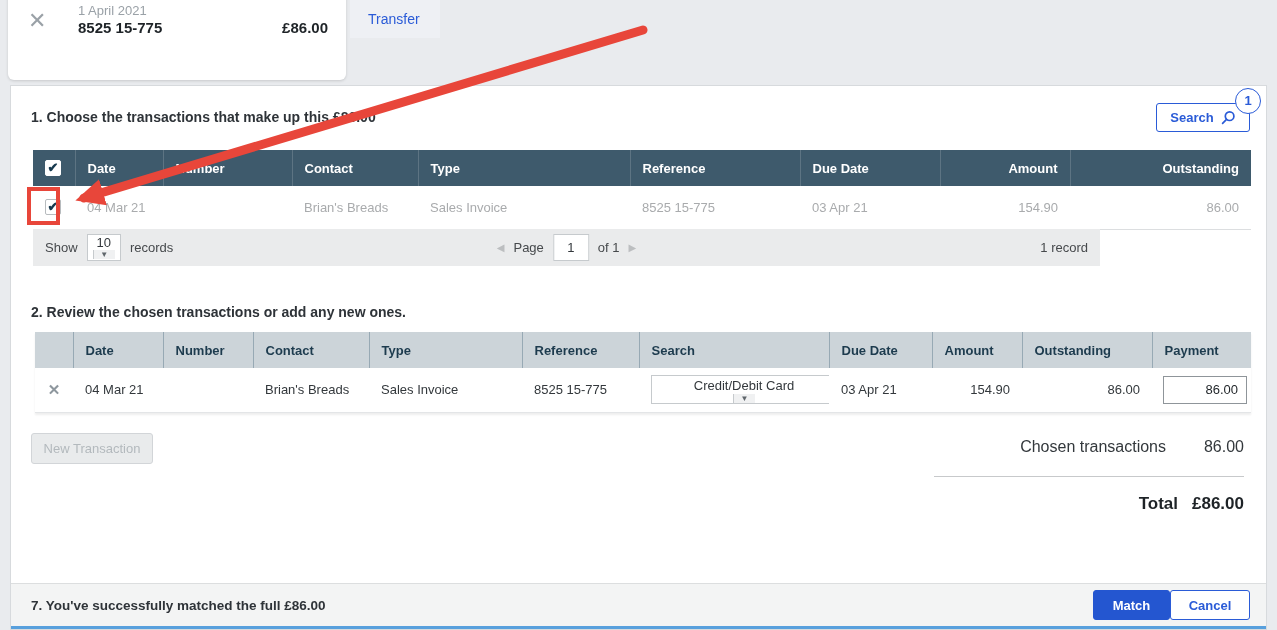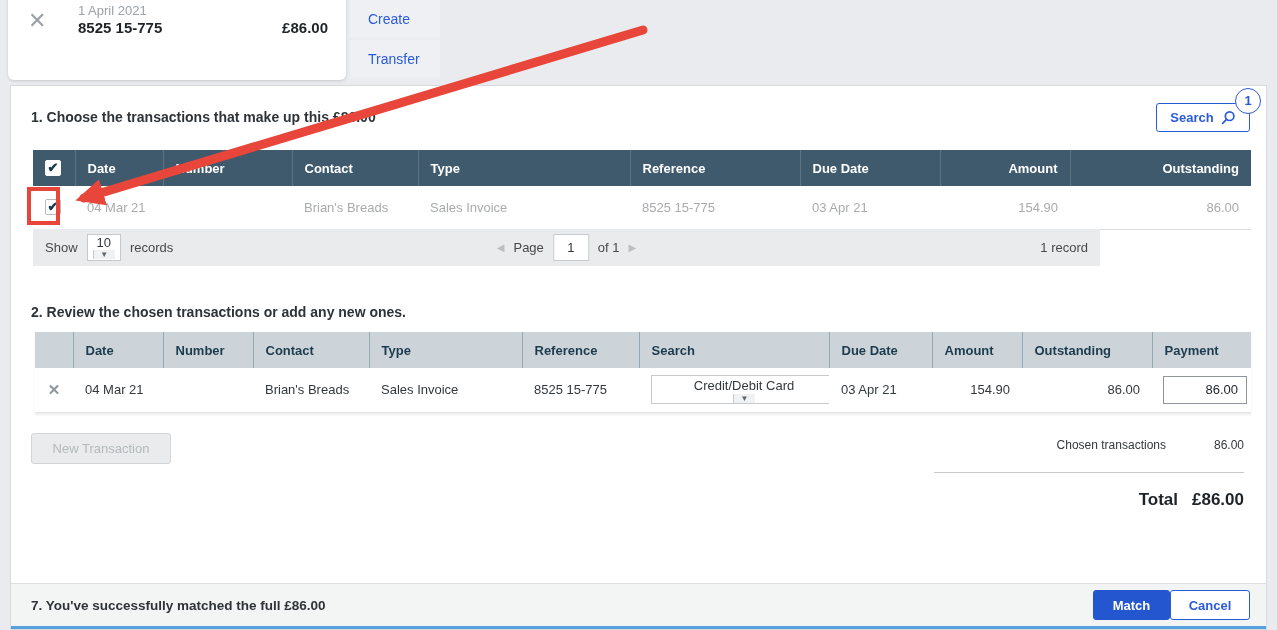--- a/index.html
+++ b/index.html
@@ -56,23 +56,23 @@
   .combo-val { padding:0 9px; display:flex; align-items:center; font-size:13px; color:#33383c; }
   .combo-btn { width:22px; border-left:1px solid #c6cacd; background:#f0f1f2; display:flex; align-items:center; justify-content:center; font-size:8px; color:#5f666b; }
   .page-input { width:36px; height:27px; border:1px solid #c6cacd; text-align:center; font-size:13px; font-family:inherit; color:#33383c; background:#fff; }
   .pager-arrow { color:#bcbec0; font-size:10px; cursor:pointer; }
 
   
   .method-combo { width:186px; height:29px; }
   .payment-input { width:84px; height:28px; border:1px solid #8f959a; text-align:right; font-size:13px; font-family:inherit; color:#1e2327; padding:0 8px; background:#fff; }
 
   
-  .new-btn { position:absolute; left:20px; top:347px; width:140px; height:31px; background:#e9ebec; border:1px solid #d2d5d8; border-radius:3px; color:#b3b9bd; font-size:13px; font-family:inherit; }
+  .new-btn { position:absolute; left:20px; top:347px; width:122px; height:31px; background:#e9ebec; border:1px solid #d2d5d8; border-radius:3px; color:#b3b9bd; font-size:13px; font-family:inherit; }
   .totals { position:absolute; right:22px; top:352px; width:310px; }
-  .t-row { display:flex; justify-content:flex-end; align-items:baseline; margin-bottom:16px; font-size:12px; color:#33383c; }
+  .t-row { display:flex; justify-content:flex-end; align-items:baseline; margin-bottom:16px; font-size:16px; color:#33383c; }
   .t-val { width:78px; text-align:right; }
   .t-link { color:#2a5bd7; font-weight:bold; cursor:pointer; }
   .t-divider { border-top:1px solid #c7c9cb; margin:20px 0 0; }
   .t-total { display:flex; justify-content:flex-end; align-items:baseline; gap:14px; margin-top:17px; font-size:17px; font-weight:bold; color:#1e2327; }
 
   
   .footer { position:absolute; left:0; bottom:3px; width:100%; height:43px; background:#f3f4f4; border-top:1px solid #dcdedf; }
   .footer-status { position:absolute; left:20px; top:0; height:42px; display:flex; align-items:center; font-size:13.5px; font-weight:bold; color:#2e3338; }
   .footer-btns { position:absolute; right:16px; top:6px; display:flex; }
   .btn-match { width:77px; height:30px; background:#2456d0; border:1px solid #2456d0; border-radius:3px; color:#fff; font-weight:bold; font-size:13px; font-family:inherit; cursor:pointer; }
@@ -89,21 +89,20 @@
 <div class="stage">
 
   <div class="card">
     <span class="card-close">✕</span>
     <div class="card-date">1 April 2021</div>
     <div class="card-ref">8525 15-775</div>
     <div class="card-amount">£86.00</div>
   </div>
 
   <div class="tabs">
-    <div class="tab">Create</div>
     <div class="tab">Transfer</div>
   </div>
 
 
   <div class="panel">
 
     <div class="sec-title sec1-title">1. Choose the transactions that make up this £86.00</div>
 
     <div class="search-btn">
       <span>Search</span>

